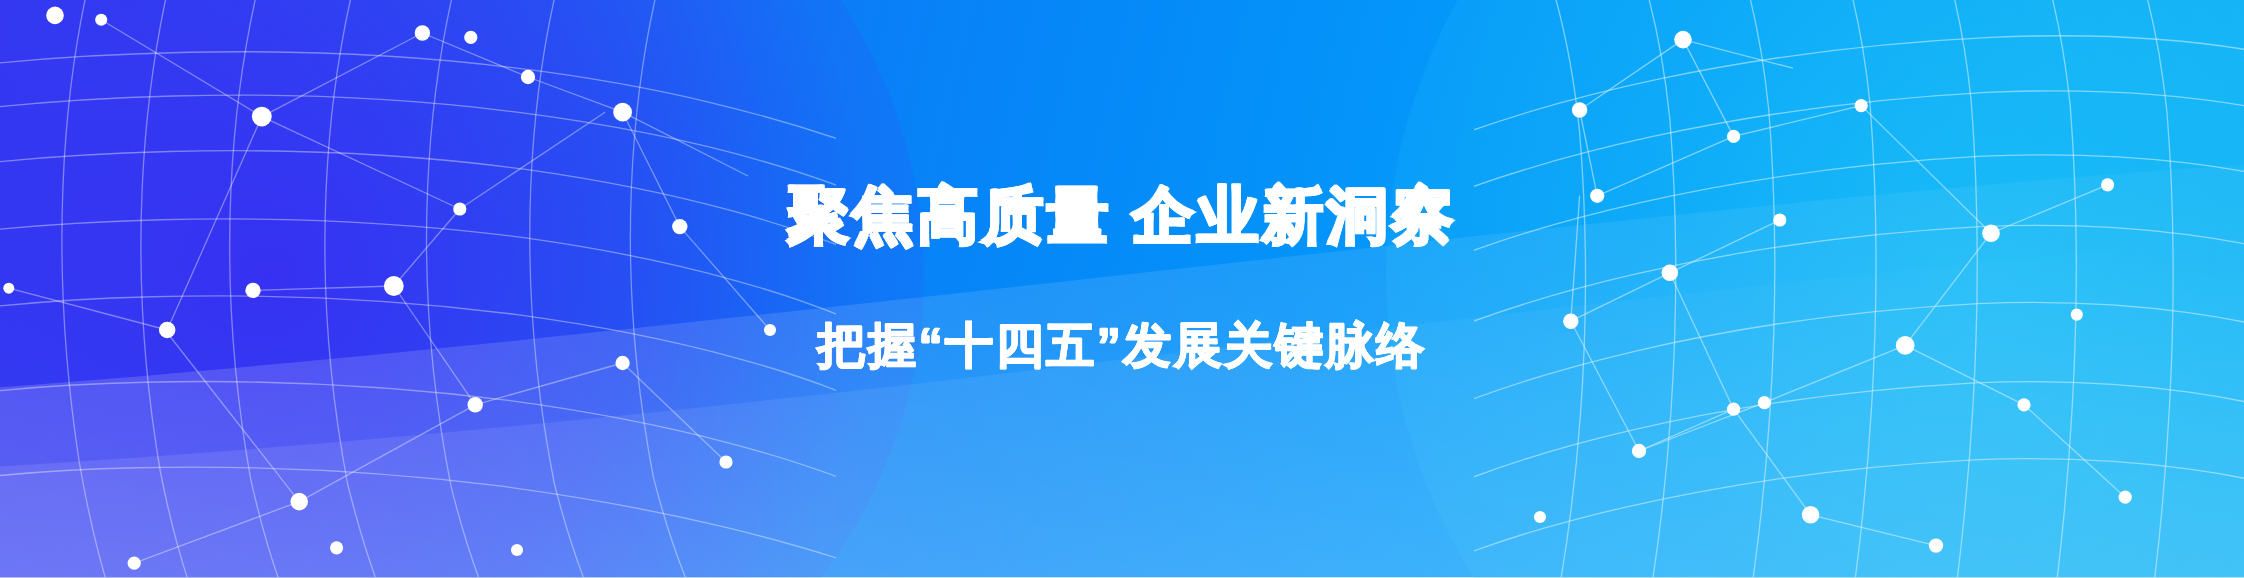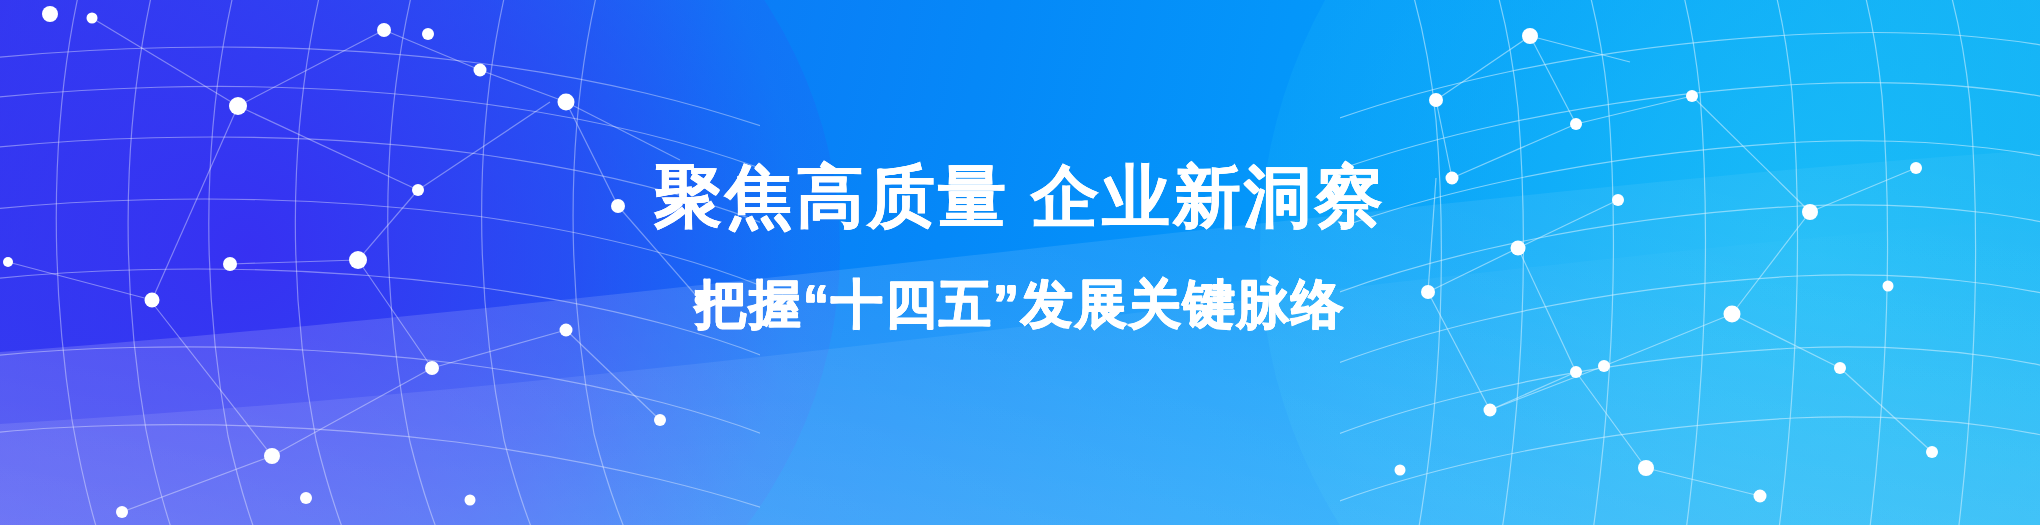--- a/index.html
+++ b/index.html
@@ -84,42 +84,42 @@
     width: 2040px;
     height: 525px;
     display: flex;
     flex-direction: column;
     align-items: center;
     justify-content: flex-start;
     pointer-events: none;
   }
 
   .title {
-    margin: 4px;
+    margin: 15px;
     margin-top: 148px;
     color: #ffffff;
-    font-size: 68px;
+    font-size: 56px;
     line-height: 96px;
-    font-weight: 400;
+    font-weight: 700;
     letter-spacing: 3px;
     white-space: nowrap;
     text-align: center;
     -webkit-text-stroke: 2.6px #ffffff;
     text-shadow:
        1px 0 0 #fff, -1px 0 0 #fff,
        0 1px 0 #fff, 0 -1px 0 #fff,
        1px 1px 0 #fff, -1px -1px 0 #fff,
        1px -1px 0 #fff, -1px 1px 0 #fff;
   }
 
   .subtitle {
     margin: 0;
     margin-top: 26px;
     color: #ffffff;
-    font-size: 52px;
+    font-size: 44px;
     line-height: 60px;
     font-weight: 700;
     letter-spacing: 2px;
     white-space: nowrap;
     -webkit-text-stroke: 1.1px #ffffff;
     text-shadow:
        0.6px 0 0 #fff, -0.6px 0 0 #fff,
        0 0.6px 0 #fff, 0 -0.6px 0 #fff;
   }
 </style>

